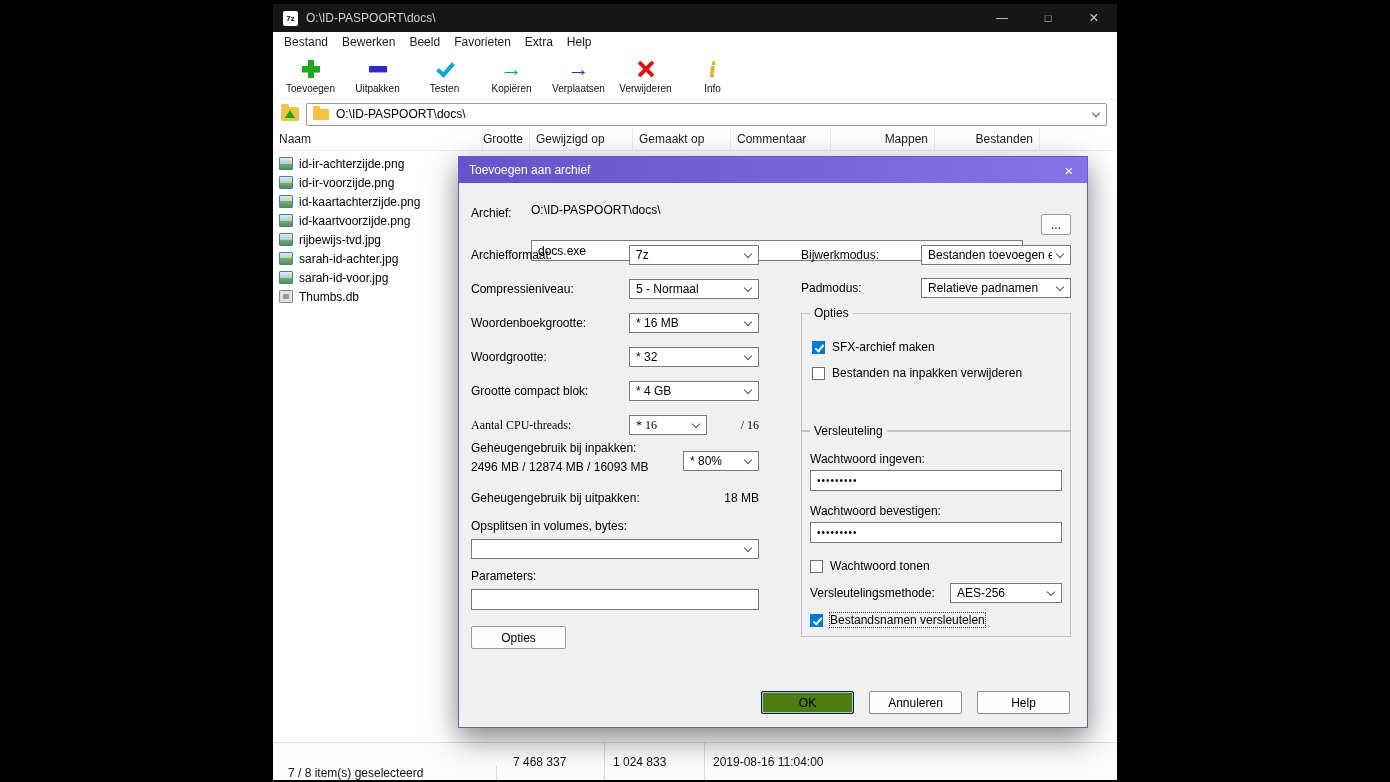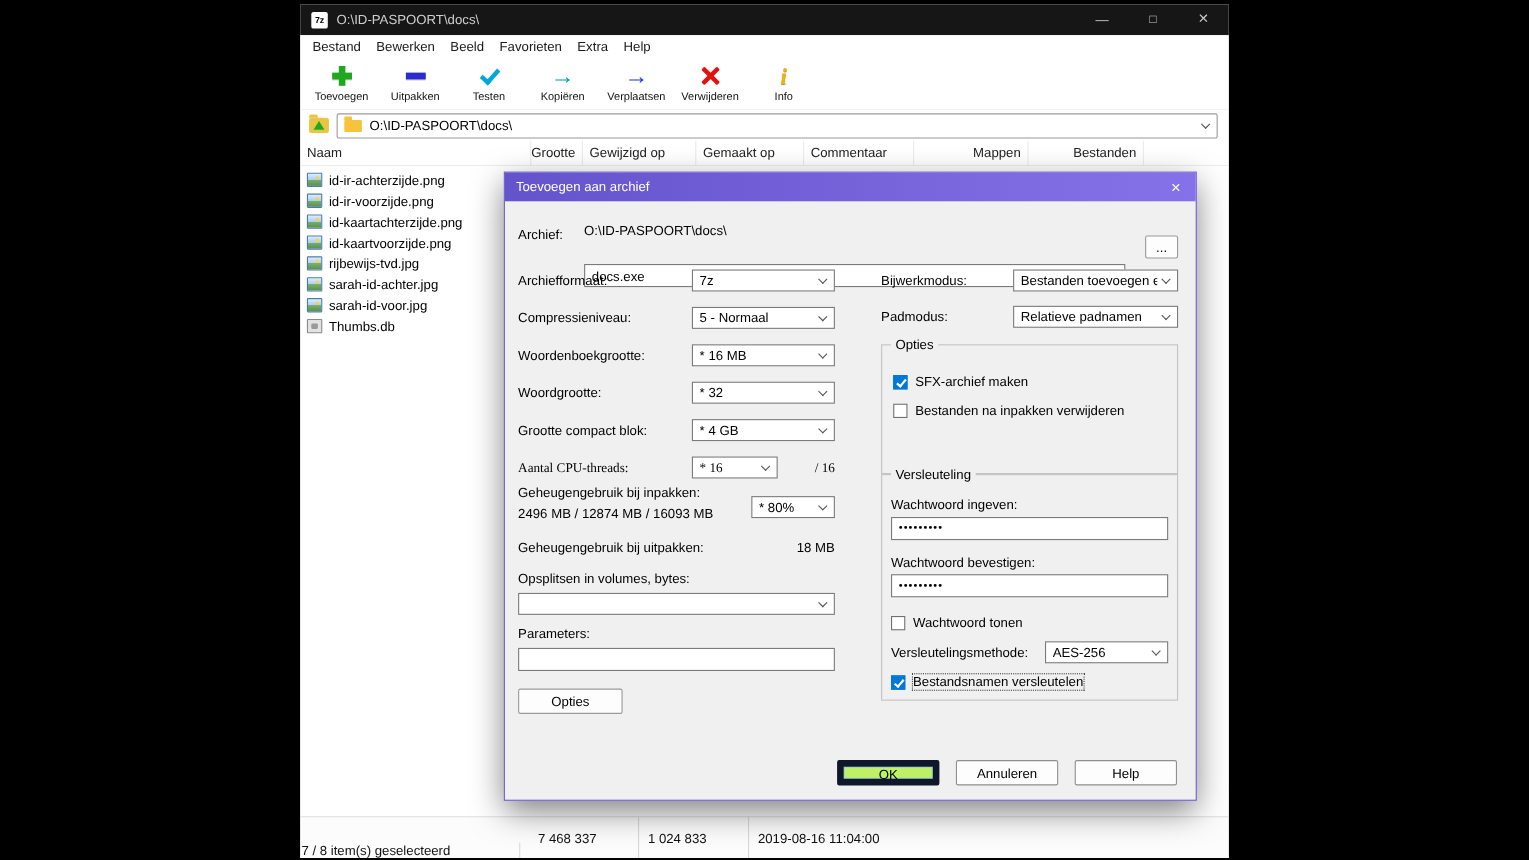--- a/index.html
+++ b/index.html
@@ -83,21 +83,21 @@
             background:linear-gradient(180deg,#dceeff 0%,#a8cff0 50%,#79b06a 50%,#5a9050 100%); }
   .ic-img::before { content:""; position:absolute; right:2px; top:2px; width:3px; height:3px;
                     border-radius:50%; background:#ffd23c; }
   .ic-db { border:1px solid #8a8a8a; background:#e2e2e2; }
   .ic-db::before { content:""; position:absolute; left:3px; top:3px; width:6px; height:5px;
                    background:#9a9a9a; border-radius:1px; }
 
   .statusbar { flex:0 0 24px; display:flex; align-items:stretch;
                border-top:1px solid #e0e0e0; background:#fcfcfc; font-size:12px; color:#111; }
   .seg { display:flex; align-items:center; border-right:1px solid #d9d9d9; }
-  .seg1 { width:200px; padding-left:1px;margin-top:23px; }
+  .seg1 { width:224px; padding-left:15px;margin-top:23px; }
   .seg2 { width:108px; padding-left:16px; }
   .seg3 { width:100px; padding-left:8px; }
   .seg4 { flex:1; padding-left:8px; border-right:none; }
 
   
   .dialog { position:absolute; left:458px; top:156px; width:630px; height:572px;
             background:#f0f0f0; border:1px solid #6a58d0; font-size:12px; color:#000;
             box-shadow:0 10px 28px rgba(0,0,0,.5); }
   .dlg-title { height:26px; background:linear-gradient(90deg,#6553cc,#8672e8); color:#fff;
                display:flex; align-items:center; padding-left:10px; font-size:12px; }
@@ -158,21 +158,21 @@
   .enc-field { margin-top:3px; }
   .enc-label2 { margin-top:13px; }
   .enc-cb1 { margin-top:14px; margin-bottom:0; }
   .method-row { display:flex; align-items:center; margin-top:8px; height:20px; }
   .method-row .combo { margin-left:auto; }
   .enc-cb2 { margin-top:8px; margin-bottom:0; }
 
   .btn { position:absolute; top:534px; width:93px; height:23px; background:#fdfdfd;
          border:1px solid #8f8f8f; border-radius:2px; font-size:12px;
          font-family:"Liberation Sans",sans-serif; }
-  .btn.default { background:#bef264; border:6px solid #0f172a;
+  .btn.default { background:#4d7c0f; border:1px solid #0f172a;
                  box-shadow:inset 0 0 0 1px #9cc9ee; }
   .btn-ok{left:302px;} .btn-cancel{left:410px;} .btn-help{left:518px;}
 </style>
 </head>
 <body>
 
 <div class="screen">
 
   <div class="app-window">
 

